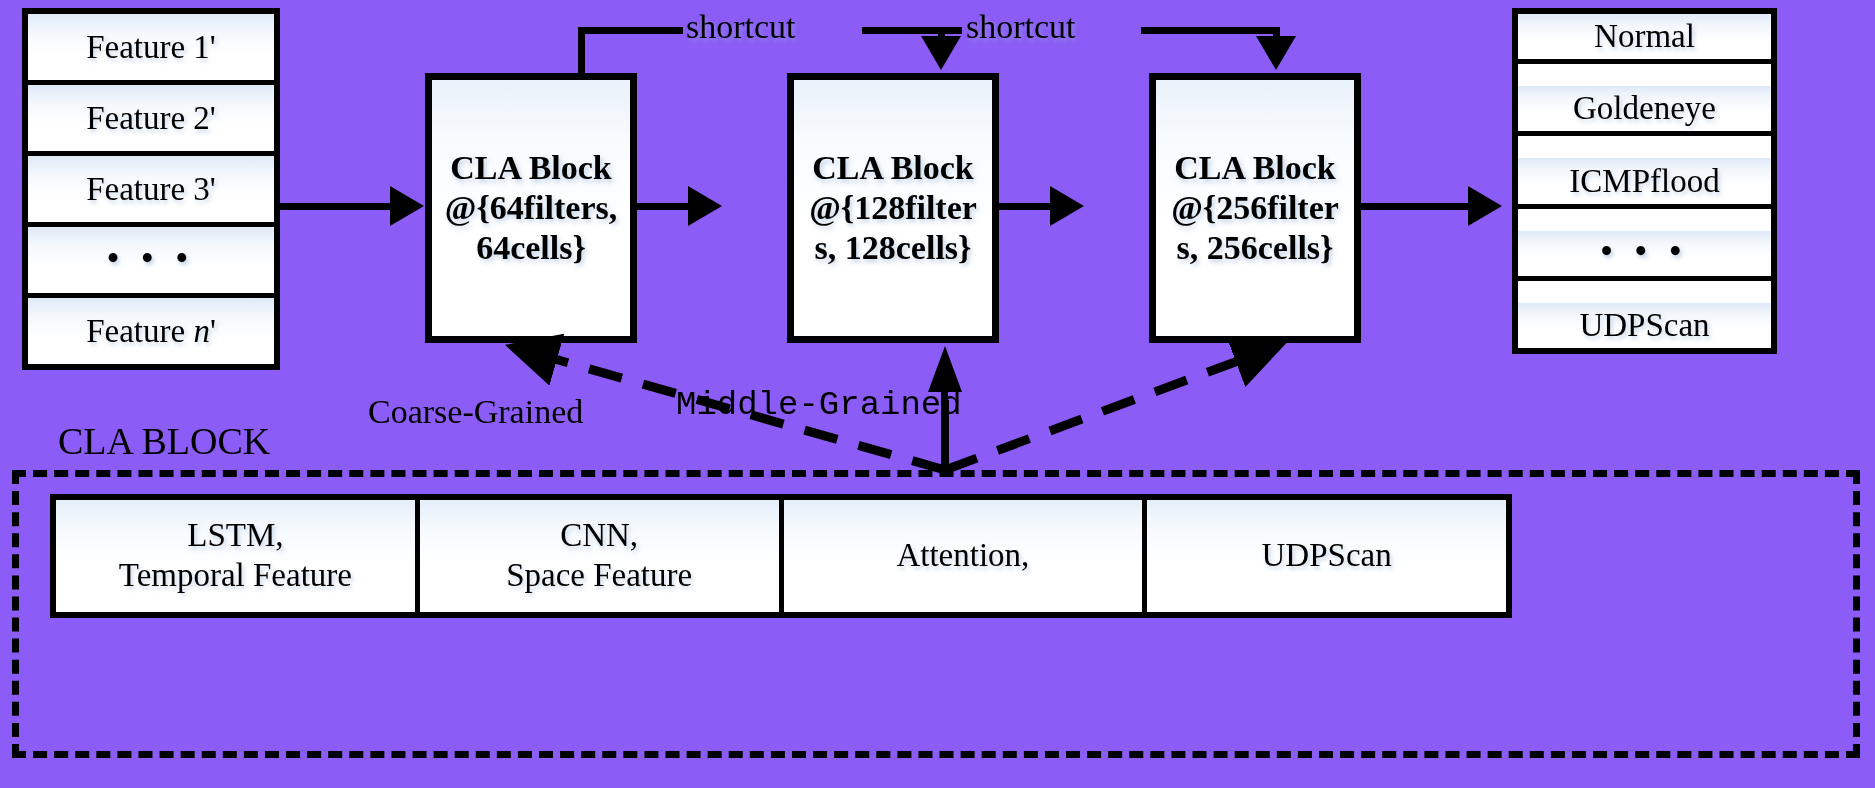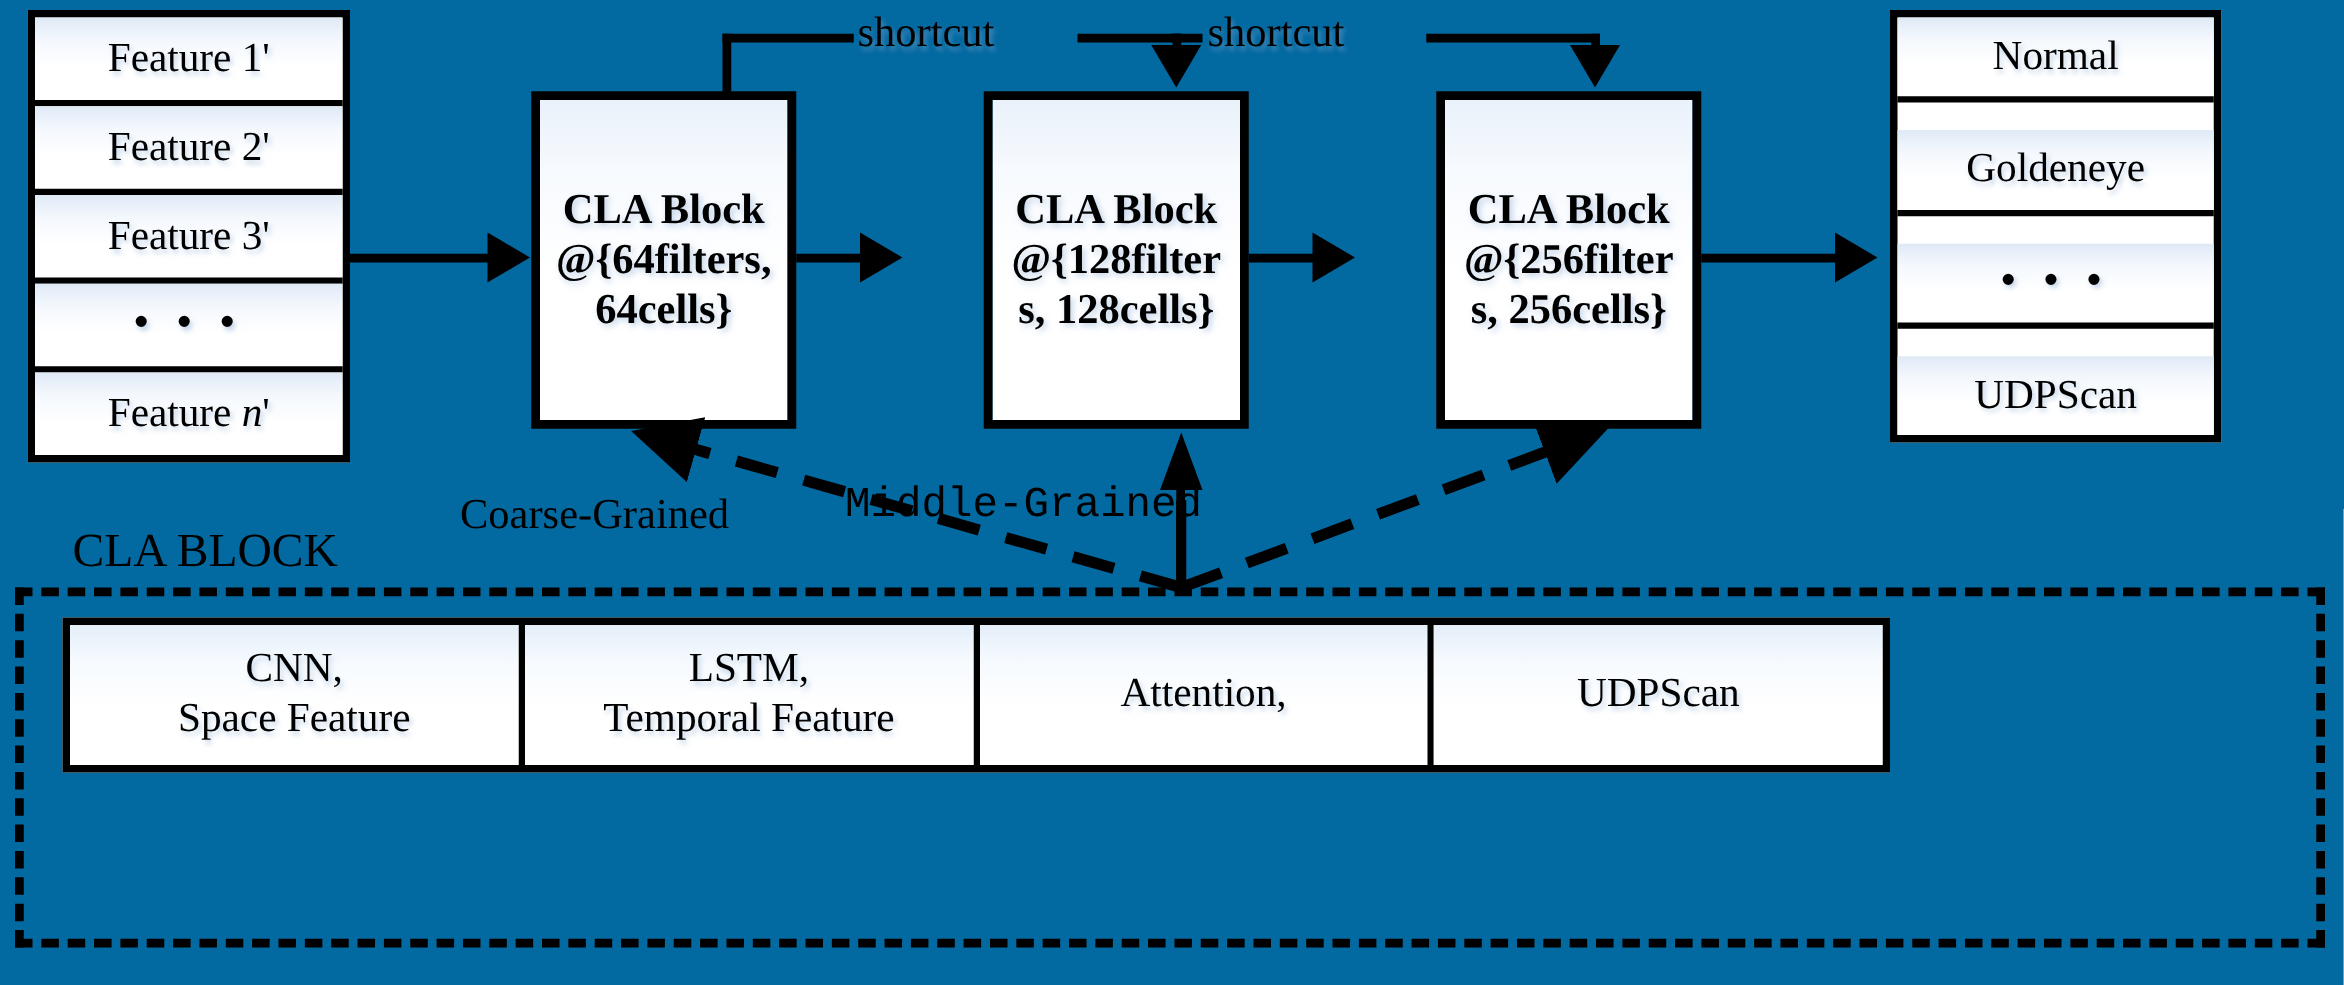--- a/index.html
+++ b/index.html
@@ -4,21 +4,21 @@
 <style>
   html, body {
     margin: 0;
     padding: 0;
     background: #ffffff;
   }
   #canvas {
     position: relative;
     width: 1875px;
     height: 788px;
-    background: #0369a1;
+    background: #8b5cf6;
     font-family: "Liberation Serif", "DejaVu Serif", serif;
     overflow: hidden;
   }
 
   
   .stack {
     position: absolute;
     border: 6px solid #000;
     background: #ffffff;
     box-sizing: border-box;
@@ -228,20 +228,23 @@
   <div class="hline" style="left:1141px; top:27px; width:139px;"></div>
   <div class="vline" style="left:1273px; top:27px; height:10px;"></div>
   <div class="arrow-down" style="left:1256px; top:36px;"></div>
 
   <div class="stack" style="left:1512px; top:8px; width:265px; height:346px;gap:22px;">
     <div class="cell">
       <span class="txt">Normal</span>
     </div>
     <div class="cell">
       <span class="txt">Goldeneye</span>
+    </div>
+    <div class="cell">
+      <span class="txt">ICMPflood</span>
     </div>
     <div class="cell">
       <span class="txt dots">• • •</span>
     </div>
     <div class="cell">
       <span class="txt">UDPScan</span>
     </div>
   </div>
 
   <svg id="grain-svg" viewBox="0 0 1875 788" xmlns="http://www.w3.org/2000/svg">
@@ -270,28 +273,28 @@
   <div class="flabel" style="left:368px; top:395px;">Coarse-Grained</div>
   <div class="flabel" style="left:676px; top:388px;font-family:Liberation Mono, monospace;">Middle-Grained</div>
 
   <div class="flabel" style="left:58px; top:422px; font-size:38px;">CLA BLOCK</div>
 
   <div class="dashed-box" style="left:12px; top:470px; width:1848px; height:288px;"></div>
 
   <div class="inner-row" style="left:50px; top:494px; width:1462px; height:124px;">
     <div class="icell">
       <span class="itxt">
+        <span>LSTM,</span><br>
+        <span>Temporal Feature</span>
+      </span>
+    </div>
+    <div class="icell">
+      <span class="itxt">
         <span>CNN,</span><br>
         <span>Space Feature</span>
-      </span>
-    </div>
-    <div class="icell">
-      <span class="itxt">
-        <span>LSTM,</span><br>
-        <span>Temporal Feature</span>
       </span>
     </div>
     <div class="icell">
       <span class="itxt">
         <span>Attention,</span><br>
       </span>
     </div>
     <div class="icell">
       <span class="itxt">UDPScan</span>
     </div>

